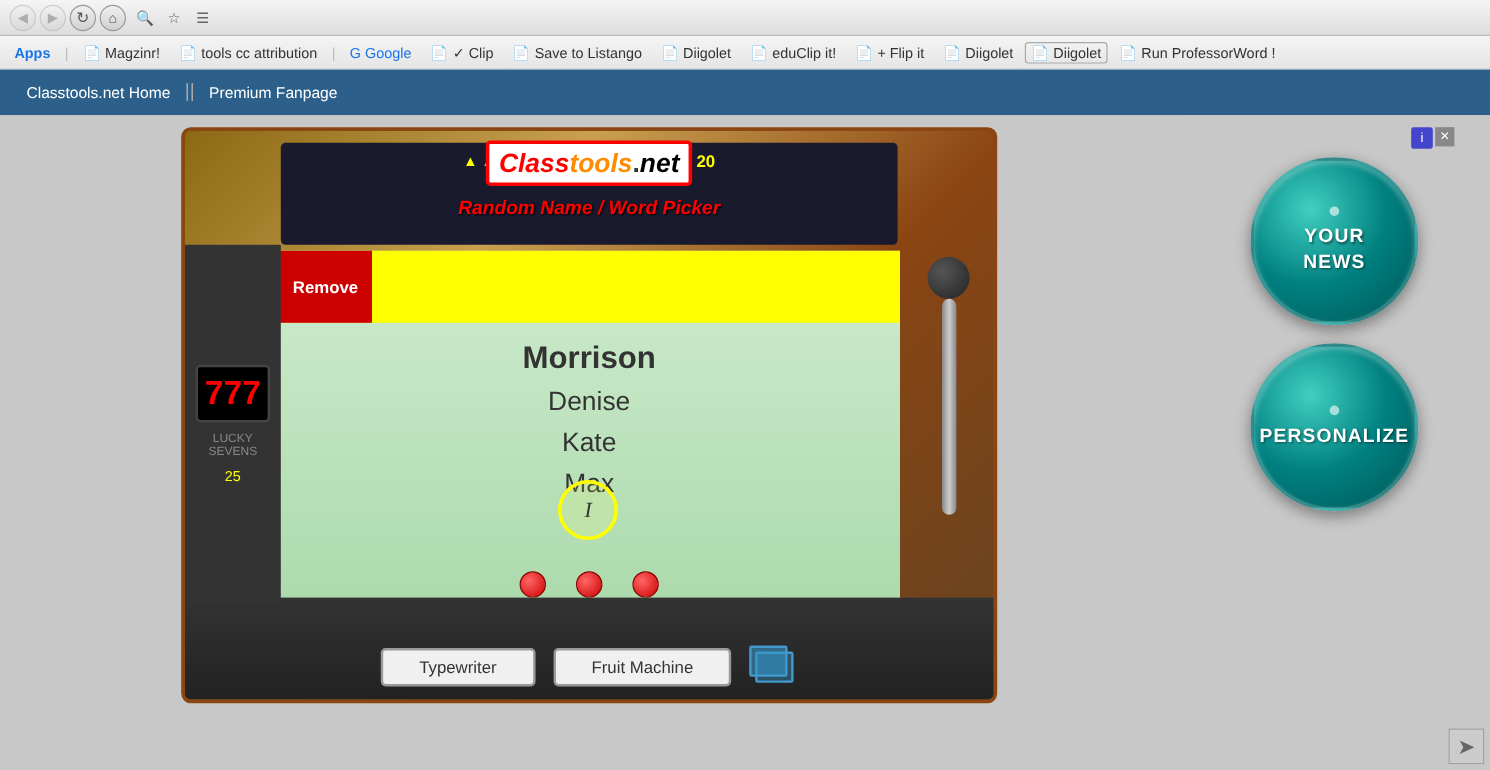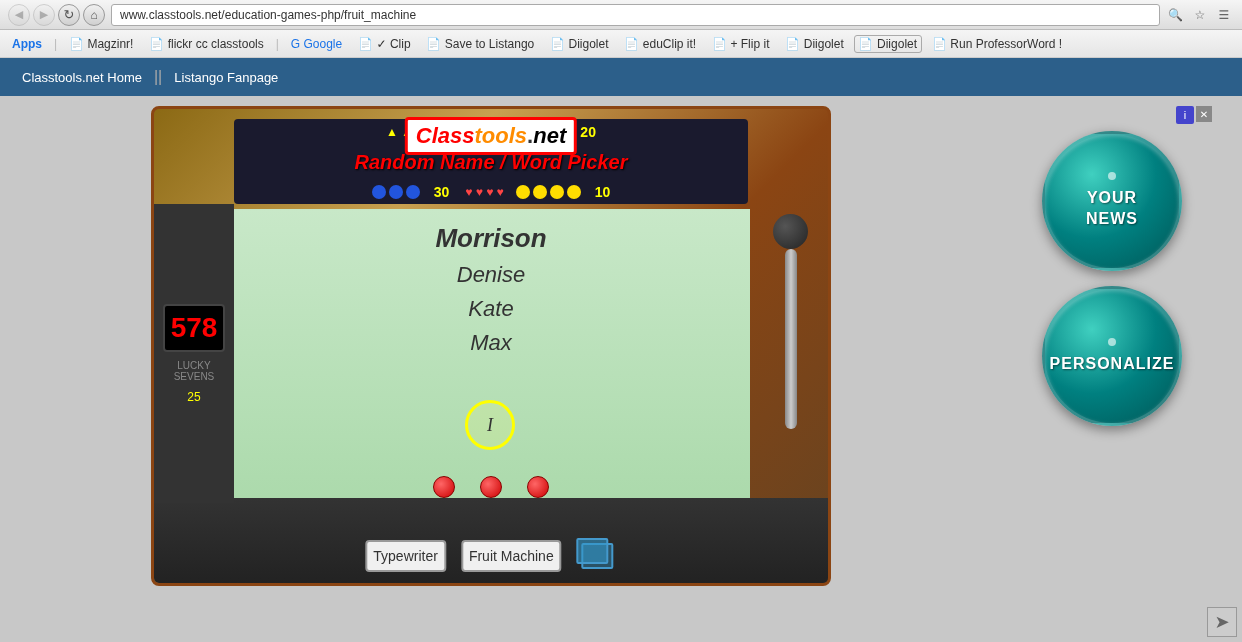--- a/index.html
+++ b/index.html
@@ -51,39 +51,39 @@
     .logo-class { color: #ff0000; font-style: italic; }
     .logo-tools { color: #ff8c00; font-style: italic; }
     .logo-net { color: #000000; font-style: italic; }
     .logo-dot { color: #333; }
 
     
     .score-panel-top { position: absolute; top: 10px; left: 80px; right: 80px; height: 85px; background: #1a1a2e; border-radius: 4px; z-index: 5; display: flex; flex-direction: column; justify-content: center; padding: 4px 10px; }
 
     .score-row { display: flex; align-items: center; gap: 6px; margin: 3px 0; justify-content: center; }
     .score-num { color: #ffff00; font-size: 14px; font-weight: bold; margin-left: 8px; }
-    .title-text { color: #ff0000; font-size: 20px; font-weight: bold; font-style: italic; text-align: center; text-shadow: 1px 1px 2px black; margin: 4px 0; }
+    .title-text { color: #ff0000; font-size: 16px; font-weight: bold; font-style: italic; text-align: center; text-shadow: 1px 1px 2px black; margin: 16px 0; }
 
     
     .left-panel { position: absolute; left: 0; top: 95px; width: 80px; bottom: 80px; background: #333; z-index: 6; display: flex; flex-direction: column; align-items: center; justify-content: center; gap: 8px; }
     .seven-display { background: #000; border: 2px solid #444; padding: 8px 6px; border-radius: 4px; }
     .seven-text { color: #ff0000; font-size: 28px; font-weight: bold; line-height: 1; }
     .seven-small { color: #888; font-size: 10px; text-align: center; }
     .points-display { color: #ffff00; font-size: 12px; text-align: center; }
 
     
     .slot-display { position: absolute; top: 100px; left: 78px; right: 78px; height: 330px; background: linear-gradient(to bottom, #90EE90, #a8f0a8); z-index: 5; display: flex; flex-direction: column; }
 
     
     .input-area { position: relative; height: 60px; background: #e8f5e8; display: flex; align-items: center; }
     .remove-btn { position: absolute; left: 0; top: 0; height: 100%; background: #cc0000; color: white; border: none; padding: 0 12px; font-size: 14px; font-weight: bold; cursor: pointer; }
     .input-field { flex: 1; height: 100%; background: #ffff00; border: none; font-size: 16px; padding-left: 80px; }
 
     
-    .names-list { flex: 1; display: flex; flex-direction: column; align-items: center; justify-content: flex-start; padding: 10px 0; background: linear-gradient(to bottom, #c8e8c8, #a8d8a8); font-style: italic; }
+    .names-list { flex: 1; display: flex; flex-direction: column; align-items: center; justify-content: flex-start; padding: 10px 0; background: linear-gradient(to bottom, #c8e8c8, #a8d8a8); }
     .name-item { font-size: 22px; color: #333; padding: 4px 0; text-align: center; cursor: default; }
     .name-item.large { font-size: 26px; font-weight: bold; }
 
     
     .cursor-circle { position: absolute; left: 45%; top: 58%; width: 50px; height: 50px; border-radius: 50%; border: 3px solid #ffff00; background: rgba(255,255,100,0.15); z-index: 20; display: flex; align-items: center; justify-content: center; }
     .cursor-i { color: #333; font-size: 18px; font-family: serif; font-style: italic; }
 
     
     .handle { position: absolute; right: 20px; top: 110px; width: 35px; height: 200px; z-index: 7; }
     .handle-pole { width: 12px; height: 180px; background: linear-gradient(to right, #888, #ccc, #888); margin: 0 auto; border-radius: 6px; }
@@ -91,21 +91,21 @@
 
     
     .buttons-row { position: absolute; bottom: 85px; left: 78px; right: 78px; display: flex; justify-content: center; gap: 25px; align-items: center; z-index: 7; }
     .red-circle-btn { width: 22px; height: 22px; border-radius: 50%; background: radial-gradient(circle at 35% 35%, #ff6666, #cc0000); border: 1px solid #880000; cursor: pointer; }
 
     
     .bottom-machine { position: absolute; bottom: 0; left: 0; right: 0; height: 85px; background: linear-gradient(to bottom, #333, #222); z-index: 5; display: flex; align-items: center; justify-content: center; gap: 10px; }
 
     
     .action-buttons { position: absolute; bottom: 10px; left: 50%; transform: translateX(-50%); display: flex; gap: 15px; z-index: 10; align-items: center; }
-    .action-btn { padding: 6px 6px; background: #f0f0f0; border: 2px solid #999; border-radius: 4px; font-size: 14px; cursor: pointer; color: #333; white-space: nowrap; }
+    .action-btn { padding: 6px 30px; background: #f0f0f0; border: 2px solid #999; border-radius: 4px; font-size: 14px; cursor: pointer; color: #333; white-space: nowrap; }
     .screen-icon { display: flex; gap: 3px; }
 
     
     .right-sidebar { width: 260px; background: #c8c8c8; display: flex; flex-direction: column; align-items: center; padding: 10px; gap: 15px; }
 
     
     .ad-header { display: flex; justify-content: flex-end; width: 200px; margin-bottom: -8px; }
     .ad-close { width: 18px; height: 18px; background: #4444cc; color: white; font-size: 11px; display: flex; align-items: center; justify-content: center; cursor: pointer; border-radius: 2px; }
     .ad-x { width: 16px; height: 16px; background: #888; color: white; font-size: 10px; display: flex; align-items: center; justify-content: center; cursor: pointer; margin-left: 2px; }
 
@@ -121,52 +121,49 @@
 <body>
 
 <div class="browser-chrome">
   <div class="title-bar">
     <div class="nav-buttons">
       <div class="nav-btn disabled">◀</div>
       <div class="nav-btn disabled">▶</div>
       <div class="nav-btn refresh-btn">↻</div>
       <div class="nav-btn home-btn">⌂</div>
     </div>
-    <div class="address-bar">
-      <span class="address-text">www.classtools.net/education-games-php/fruit_machine</span>
-    </div>
     <div class="toolbar-icons">
       <div class="toolbar-icon">🔍</div>
       <div class="toolbar-icon">☆</div>
       <div class="toolbar-icon">☰</div>
     </div>
   </div>
 
   <div class="bookmarks-bar">
     <span class="bookmark-item bookmark-apps">Apps</span>
     <span class="bookmark-sep">|</span>
     <span class="bookmark-item">📄 Magzinr!</span>
-    <span class="bookmark-item">📄 flickr cc classtools</span>
+    <span class="bookmark-item">📄 tools cc attribution</span>
     <span class="bookmark-sep">|</span>
     <span class="bookmark-item" style="color:#1a73e8;text-align:right;">G Google</span>
     <span class="bookmark-item">📄 ✓ Clip</span>
     <span class="bookmark-item">📄 Save to Listango</span>
     <span class="bookmark-item">📄 Diigolet</span>
     <span class="bookmark-item">📄 eduClip it!</span>
     <span class="bookmark-item">📄 + Flip it</span>
     <span class="bookmark-item">📄 Diigolet</span>
     <span class="bookmark-item" style="border:1px solid #aaa; padding:1px 4px;">📄 Diigolet</span>
     <span class="bookmark-item">📄 Run ProfessorWord !</span>
   </div>
 
   <div class="nav-bar">
     <span class="nav-link">Classtools.net Home</span>
     <span class="nav-sep">|</span>
     <span class="nav-sep">|</span>
-    <span class="nav-link">Listango Fanpage</span>
+    <span class="nav-link">Premium Fanpage</span>
   </div>
 </div>
 
 <div class="main-content">
 
   <div class="slot-machine-area">
     <div class="slot-machine-container">
 
       <div class="machine-frame">
         <div class="machine-bg"></div>
@@ -184,48 +181,36 @@
           <div class="score-row">
             <span style="color:#ffff00;font-size:12px;">▲ ▲ ▲</span>
             <span class="score-num">50</span>
             <span style="color:#ff0000;font-size:16px;margin-left:10px;font-weight:bold;">7  7  7</span>
             <span style="color:#ffaa00;font-size:12px;margin-left:6px;">⚫⚫⚫</span>
             <span class="score-num">20</span>
           </div>
           <div class="score-row">
             <span class="title-text">Random Name / Word Picker</span>
           </div>
-          <div class="score-row">
-            <span style="display:flex;gap:3px;">
-              <span style="width:14px;height:14px;border-radius:50%;background:#2255dd;display:inline-block;"></span>
-              <span style="width:14px;height:14px;border-radius:50%;background:#2255dd;display:inline-block;"></span>
-              <span style="width:14px;height:14px;border-radius:50%;background:#2255dd;display:inline-block;"></span>
-            </span>
-            <span class="score-num">30</span>
-            <span style="color:#ff4444;font-size:12px;margin-left:10px;">♥ ♥ ♥ ♥</span>
-            <span style="display:flex;gap:3px;margin-left:6px;">
-              <span style="width:14px;height:14px;border-radius:50%;background:#ffdd00;display:inline-block;"></span>
-              <span style="width:14px;height:14px;border-radius:50%;background:#ffdd00;display:inline-block;"></span>
-              <span style="width:14px;height:14px;border-radius:50%;background:#ffdd00;display:inline-block;"></span>
-              <span style="width:14px;height:14px;border-radius:50%;background:#ffdd00;display:inline-block;"></span>
-            </span>
-            <span class="score-num">10</span>
-          </div>
         </div>
 
         <div class="left-panel">
           <div class="seven-display">
-            <div class="seven-text">578</div>
+            <div class="seven-text">777</div>
           </div>
           <div class="seven-small">LUCKY<br>SEVENS</div>
           <div class="points-display">25</div>
         </div>
 
         <div class="slot-display">
 
+          <div class="input-area">
+            <button class="remove-btn">Remove</button>
+            <input class="input-field" type="text" value="" style="">
+          </div>
 
           <div class="names-list">
             <div class="name-item large">Morrison</div>
             <div class="name-item">Denise</div>
             <div class="name-item">Kate</div>
             <div class="name-item">Max</div>
           </div>
 
           <div class="cursor-circle">
             <span class="cursor-i">I</span>

